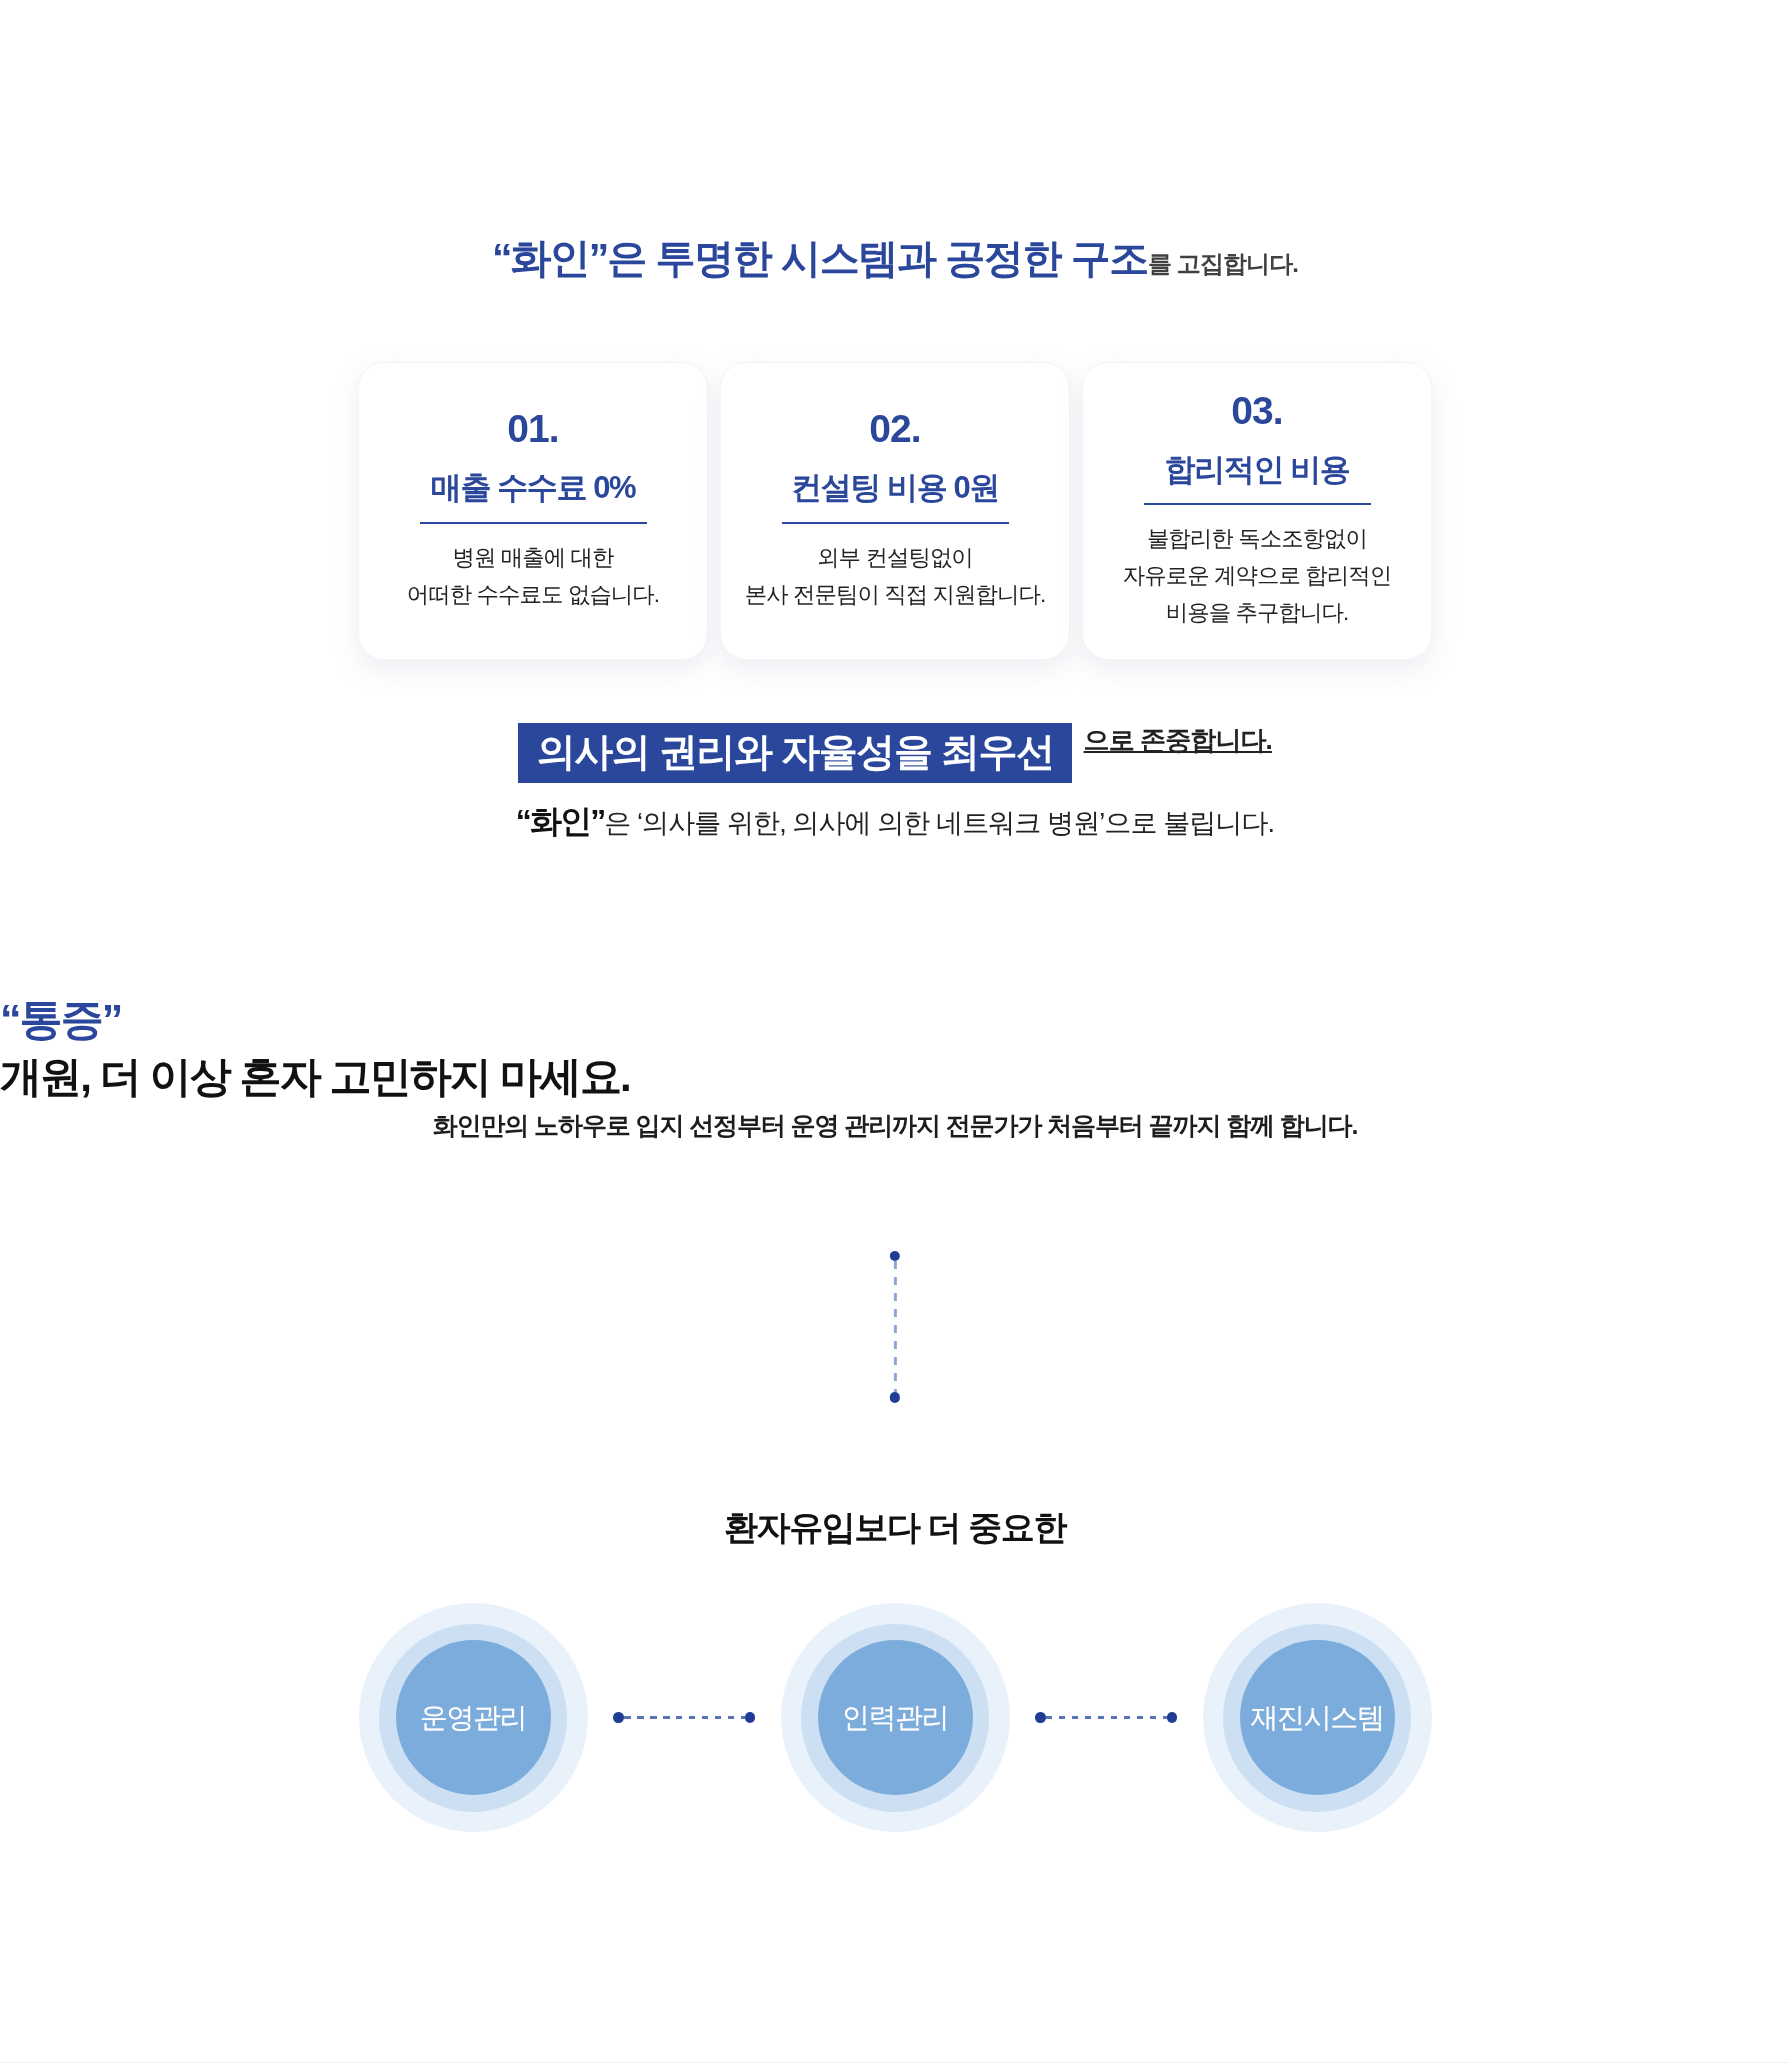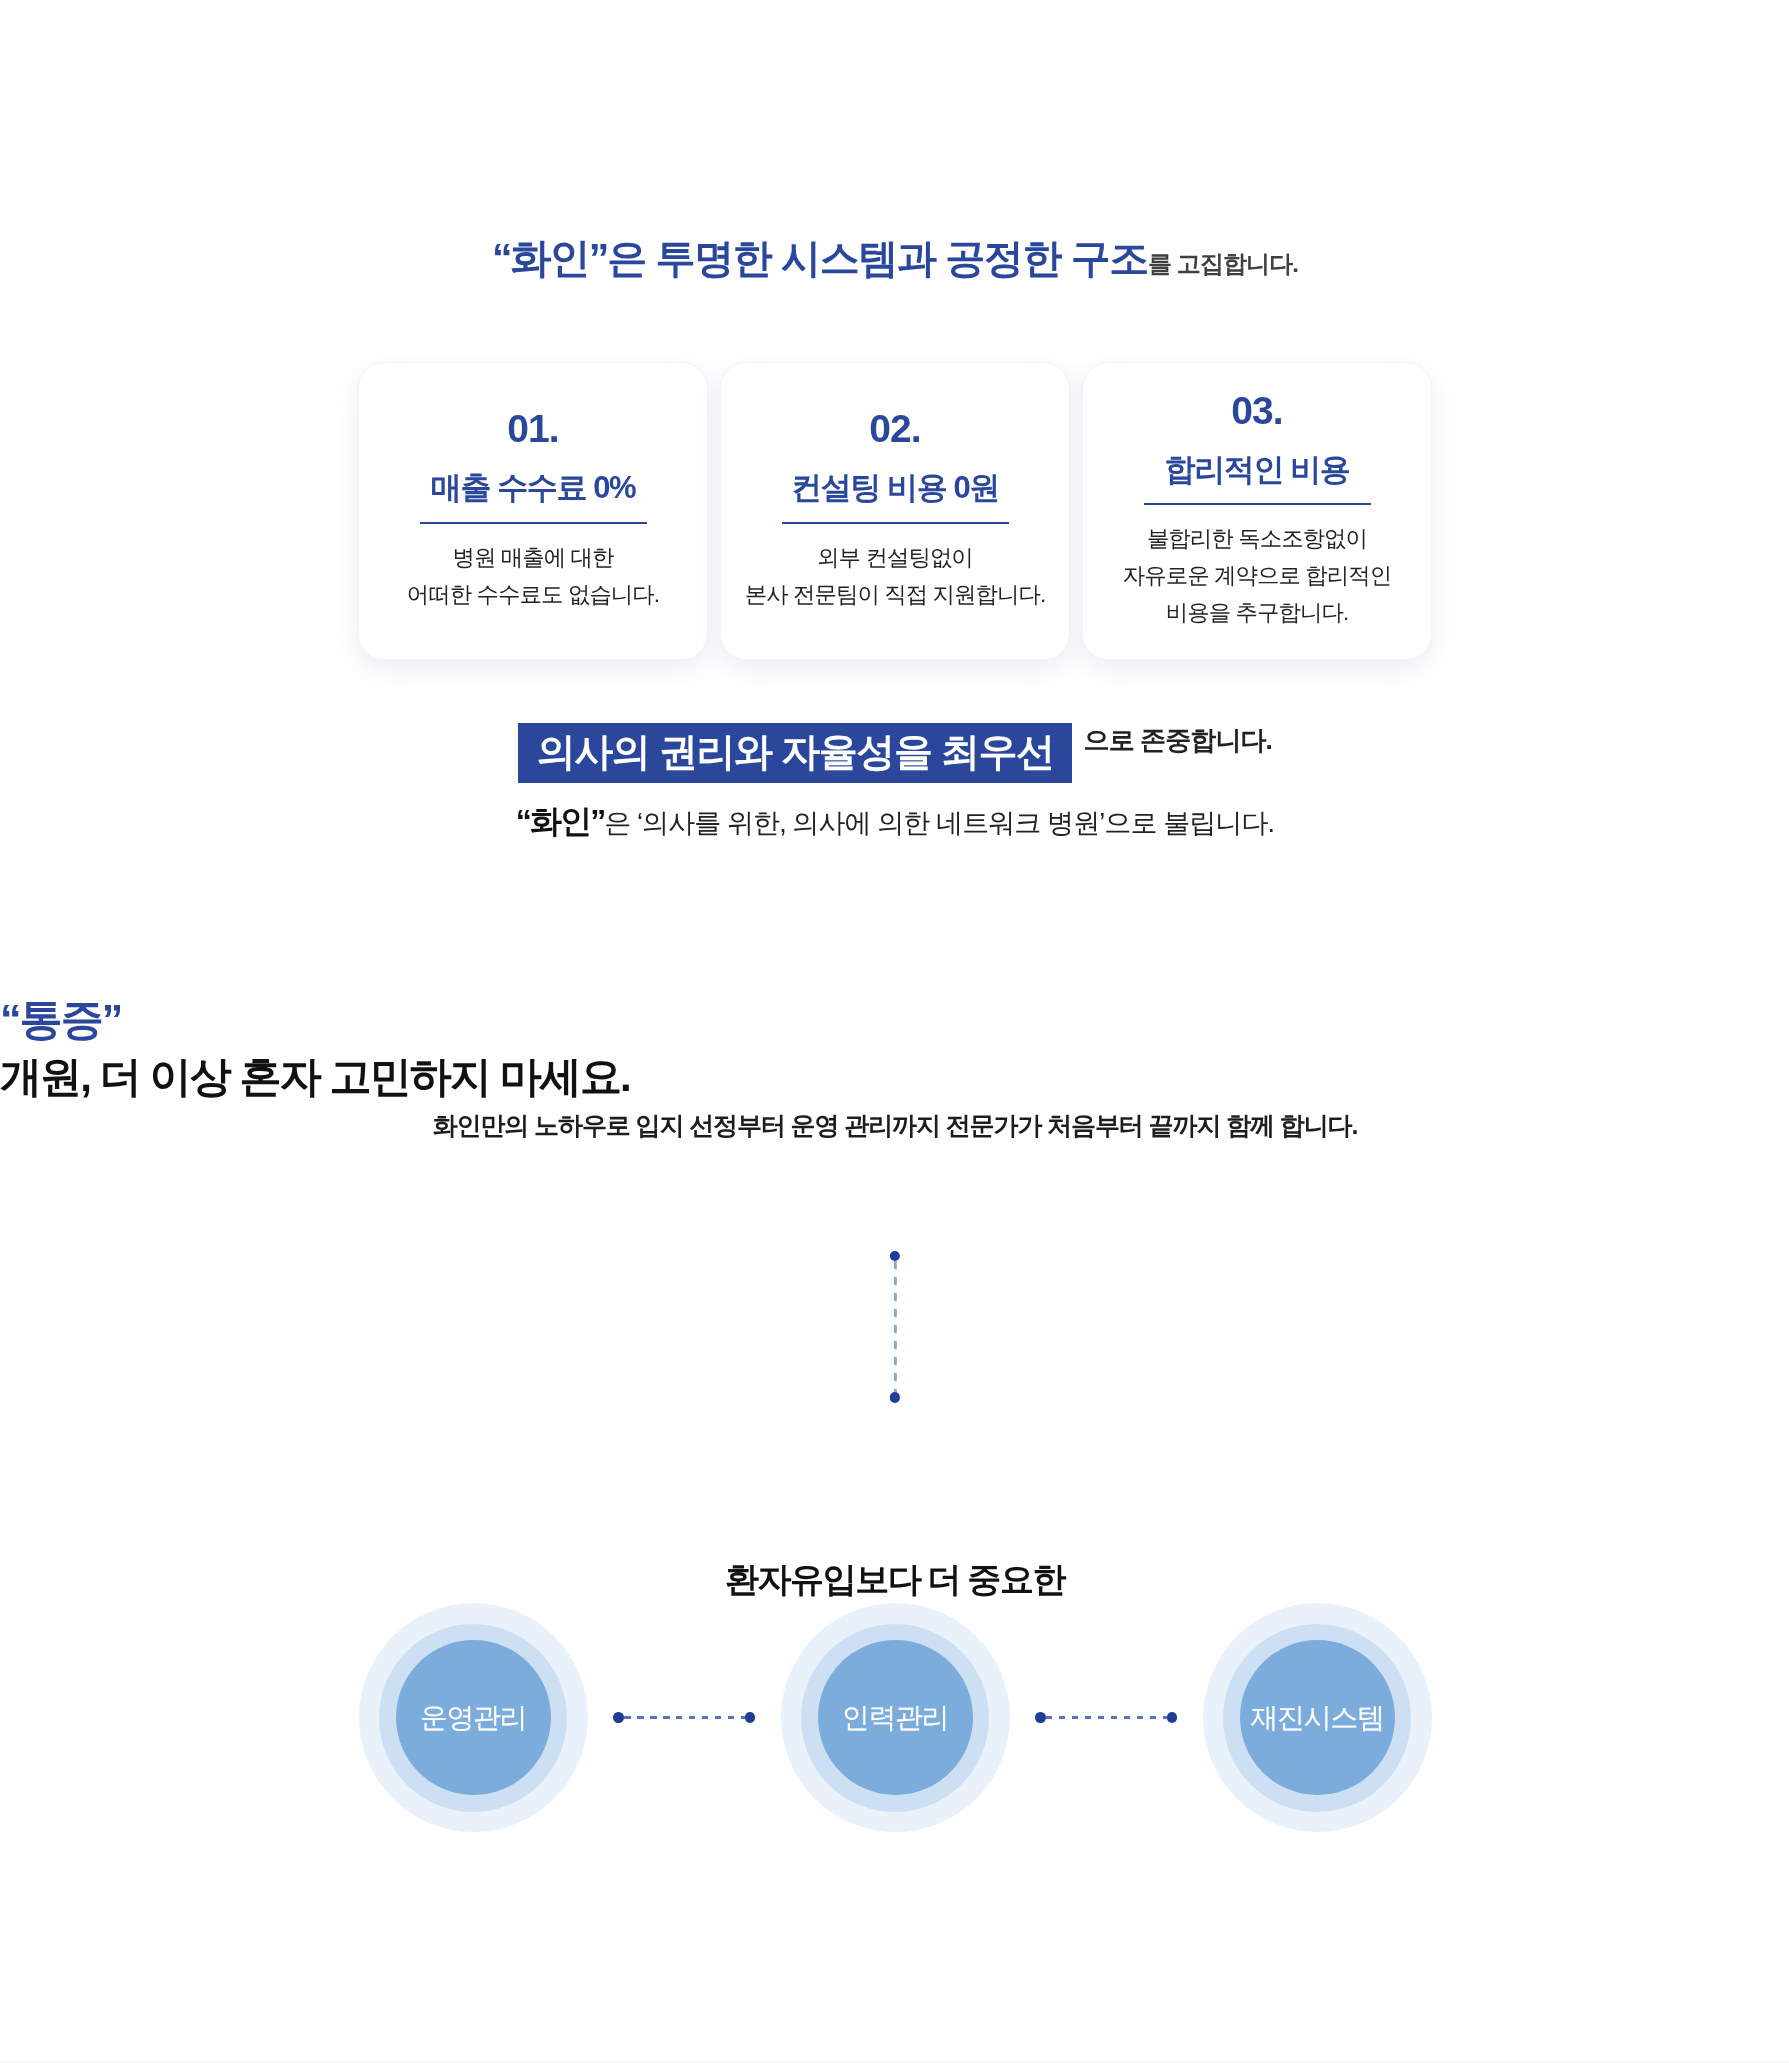--- a/index.html
+++ b/index.html
@@ -62,21 +62,21 @@
 
   
   .priority-line { top: 723px; align-items: flex-start; white-space: nowrap; }
   .highlight-box {
     background: #2a479b; color: #ffffff;
     font-size: 39px; font-weight: 700; letter-spacing: -1.4px;
     padding: 9.3px 18.6px 12px 18.6px;
     line-height: 1;
   }
   .priority-suffix {
-    font-size: 26px; font-weight: 600; color: #222; letter-spacing: -0.9px; margin-left: 11.2px;
+    font-size: 26px; font-weight: 600; color: #222; letter-spacing: -0.9px; margin-left: 11.2px; text-decoration: underline;
   }
   .priority-sub { top: 800px; align-items: baseline; white-space: nowrap; }
   .priority-sub .sub-brand {
     font-size: 32px; font-weight: 900; color: #111; letter-spacing: -1.9px;
   }
   .priority-sub .sub-rest {
     font-size: 27px; font-weight: 500; color: #222; letter-spacing: -0.9px;
   }
 
   
@@ -101,21 +101,21 @@
   .dot {
     width: 10.3px; height: 10.3px; border-radius: 50%;
     background: #1f3d95; flex: 0 0 auto;
   }
   .v-dash {
     width: 2.8px; height: 131px;
     background-image: repeating-linear-gradient(180deg, #8ea6d6 0 8.4px, transparent 8.4px 16px);
   }
 
   
-  .mgmt-heading { top: 1557px; font-family: Liberation Serif, serif; }
+  .mgmt-heading { top: 1505px; }
   .mgmt-heading .text {
     font-size: 34px; font-weight: 700; color: #111; letter-spacing: -1.4px;
   }
   .circles-row { top: 1603px; align-items: center; }
   .circle-outer {
     position: relative;
     width: 229px; height: 229px; border-radius: 50%;
     background: #e9f2fb;
     flex: 0 0 auto;
   }

